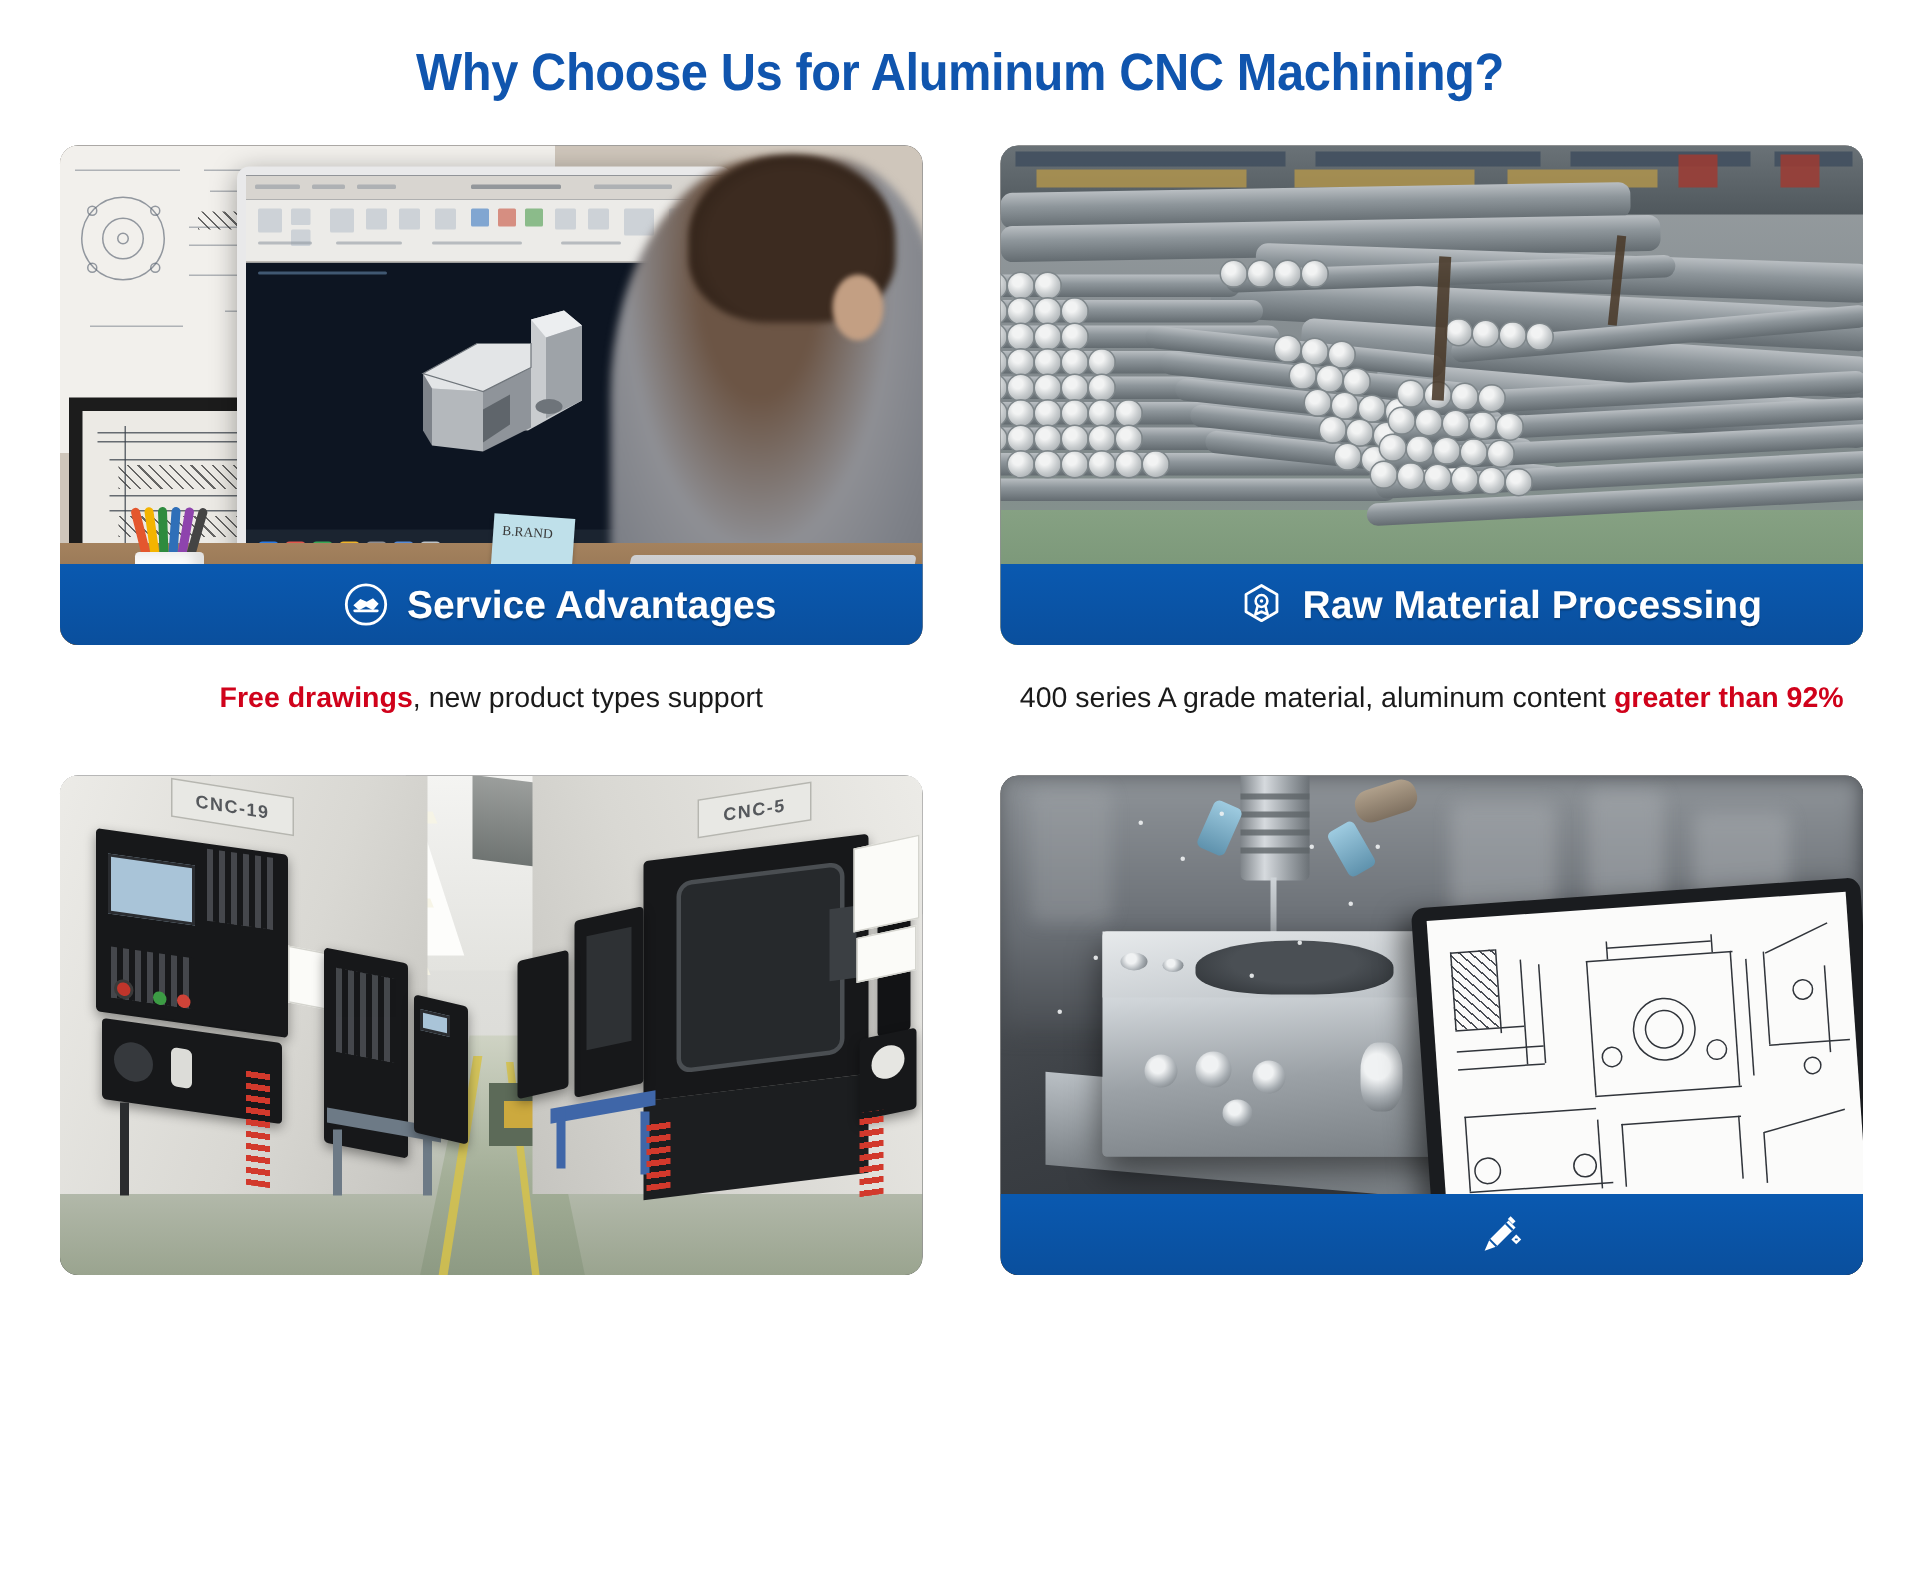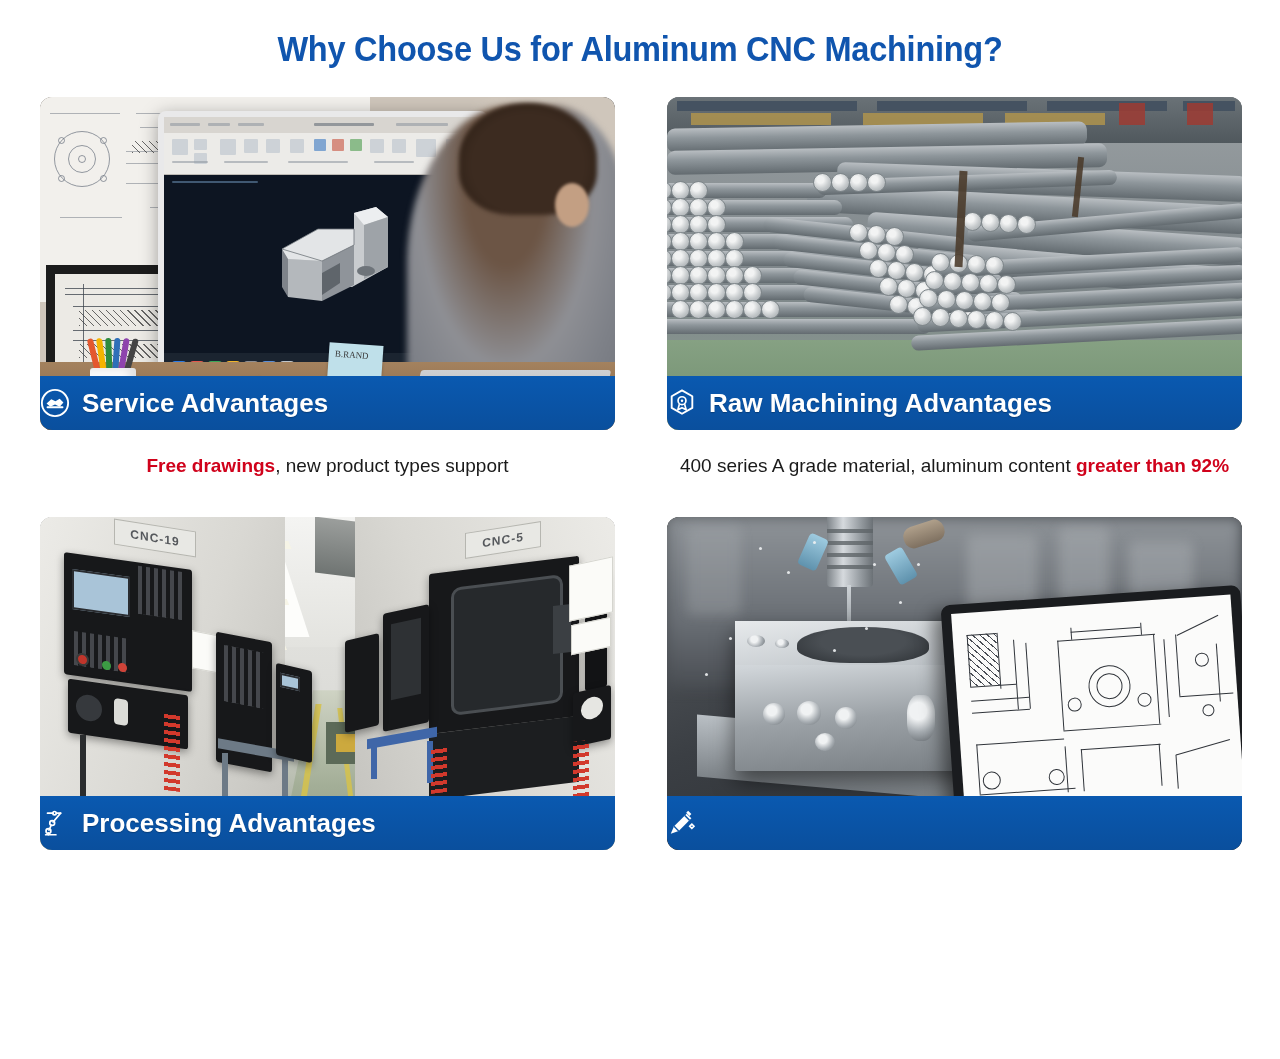--- a/index.html
+++ b/index.html
@@ -44,21 +44,21 @@
   }
   .photo { position: absolute; inset: 0; overflow: hidden; }
 
   
   .banner {
     position: absolute; left: 0; bottom: 0;
     width: 667px; height: 54px;
     background: linear-gradient(180deg,#0a59b0 0%,#0a4f9d 100%);
     border-bottom-left-radius: 12px;
     border-bottom-right-radius: 12px;
-    display: flex; align-items: center; justify-content: flex-start;
+    display: flex; align-items: center; justify-content: center;
     gap: 12px;
     color: #fff;
   }
   .banner-label {
     font-size: 26px; font-weight: bold; color: #fff;
     letter-spacing: 0px;
     white-space: nowrap;
     text-shadow: 0 1px 1px rgba(0,0,0,.25);
   }
   .banner-icon { width: 30px; height: 30px; flex: 0 0 30px; }
@@ -652,21 +652,21 @@
 
         <div class="banner">
           <span class="banner-icon">
             <svg viewBox="0 0 32 32" fill="none">
               <path d="M16 2.5 L27 8.8 V21.2 L16 27.5 L5 21.2 V8.8 Z" stroke="#fff" stroke-width="2" stroke-linejoin="round"></path>
               <circle cx="16" cy="13.5" r="4.2" stroke="#fff" stroke-width="1.8"></circle>
               <circle cx="16" cy="13.5" r="1.3" fill="#fff"></circle>
               <path d="M13.2 17.2 L11.6 23.2 L16 21 L20.4 23.2 L18.8 17.2" stroke="#fff" stroke-width="1.8" stroke-linejoin="round" fill="none"></path>
             </svg>
           </span>
-          <span class="banner-label">Raw Machining Advantages</span>
+          <span class="banner-label">Raw Material Processing</span>
         </div>
       </div>
 
       <div class="caption">
         <span>400 series A grade material, aluminum content </span><span class="hl">greater than 92%</span>
       </div>
     </div>
 
     <div class="cell">
       <div class="card">
@@ -726,36 +726,20 @@
           <div class="coil" style="right:26px;top:224px;height:56px;transform:skewY(-8deg);"></div>
           <div class="panel" style="right:186px;top:92px;width:46px;height:118px;transform:skewY(-12deg);"></div>
           <div class="dark" style="right:194px;top:104px;width:30px;height:76px;background:#2e3134;transform:skewY(-12deg);"></div>
           <div class="bench" style="right:178px;top:216px;width:70px;height:10px;transform:skewY(-10deg);background:#3f66a8;"></div>
           <div class="bench" style="right:182px;top:224px;width:6px;height:42px;background:#3f66a8;"></div>
           <div class="bench" style="right:238px;top:222px;width:6px;height:40px;background:#3f66a8;"></div>
           <div class="panel" style="right:236px;top:120px;width:34px;height:92px;transform:skewY(-13deg);"></div>
           <div class="coil" style="right:168px;top:230px;height:46px;transform:skewY(-8deg);"></div>
         </div>
 
-        <div class="banner">
-          <span class="banner-icon">
-            <svg viewBox="0 0 32 32" fill="none" stroke="#fff" stroke-width="1.8" stroke-linecap="round" stroke-linejoin="round">
-              <path d="M8 5.5 h6"></path>
-              <circle cx="15.5" cy="5.5" r="1.8"></circle>
-              <path d="M17.5 5.5 h4.5"></path>
-              <path d="M22 5.5 L14 15"></path>
-              <circle cx="13" cy="16" r="2.6"></circle>
-              <path d="M12 18.4 L9.5 23.5"></path>
-              <circle cx="9" cy="24.5" r="2.6"></circle>
-              <path d="M6 28.5 h11"></path>
-              <path d="M9 26.6 v1.9"></path>
-            </svg>
-          </span>
-          <span class="banner-label">Processing Advantages</span>
-        </div>
       </div>
 
     </div>
 
     <div class="cell">
       <div class="card">
         <div class="photo p4">
           <div class="bg-blur"></div>
           <div class="bgshape" style="left:300px;top:18px;width:70px;height:110px;"></div>
           <div class="bgshape" style="left:392px;top:10px;width:50px;height:120px;"></div>

